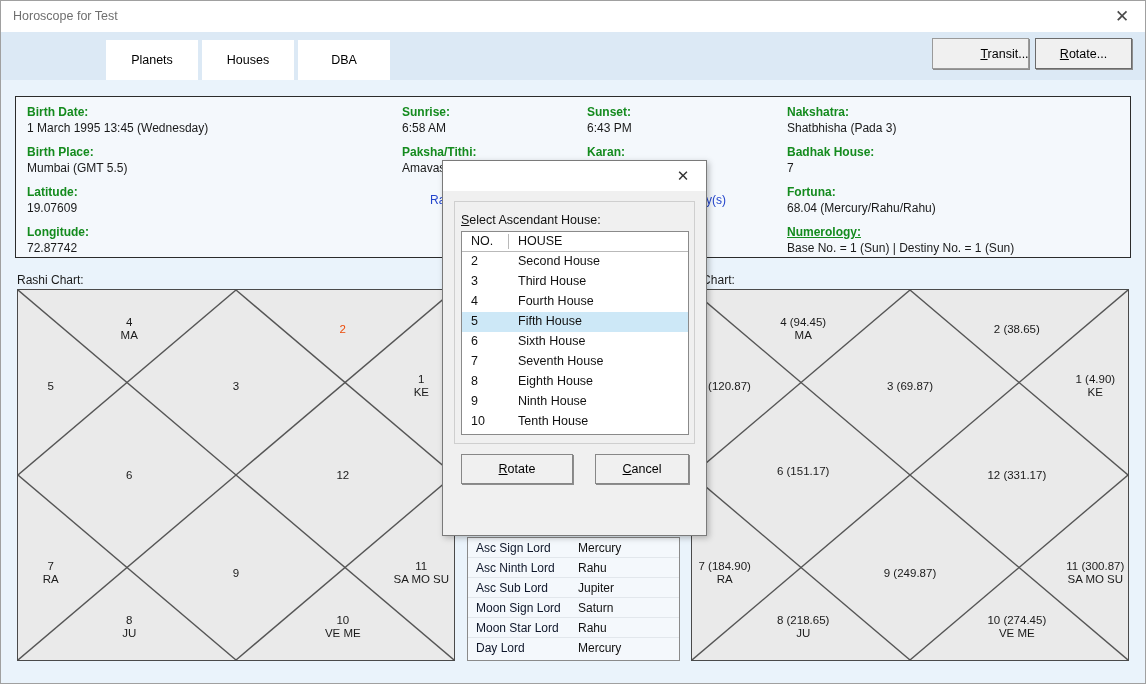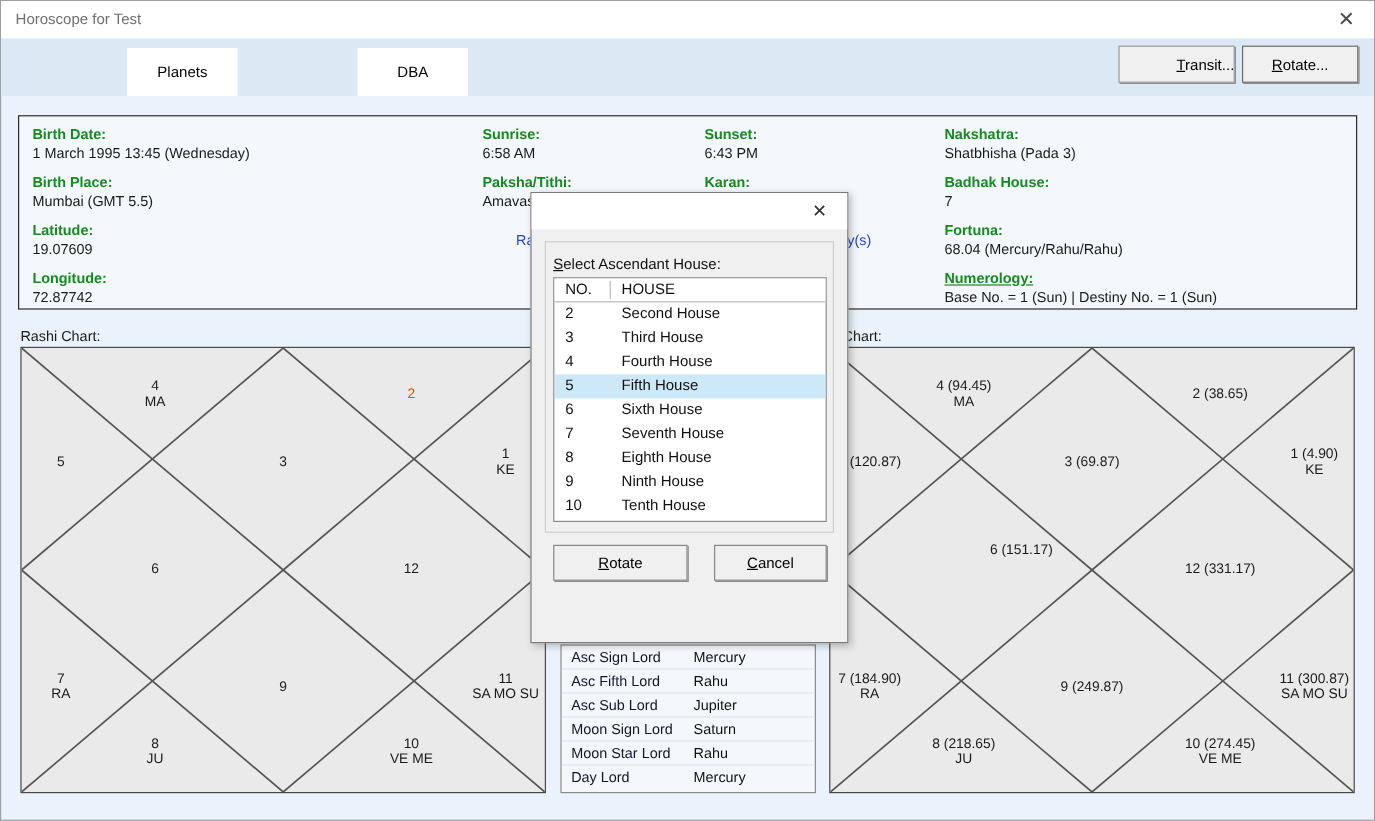--- a/index.html
+++ b/index.html
@@ -138,20 +138,23 @@
 <div id="app">
 
   <div class="titlebar">
     <div class="caption">Horoscope for Test</div>
     <div class="closebtn">✕</div>
   </div>
 
   <div class="tabstrip">
     <div class="tab" style="left:105px;width:92px;">
       <span>Planets</span>
+    </div>
+    <div class="tab" style="left:201px;width:92px;">
+      <span>Houses</span>
     </div>
     <div class="tab" style="left:297px;width:92px;">
       <span>DBA</span>
     </div>
   </div>
 
   <div class="winbtn" style="left:931px;top:37px;width:97px;height:31px;padding-left:48px;">
     <span><span class="acc">T</span><span>ransit...</span></span>
   </div>
   <div class="winbtn dark" style="left:1034px;top:37px;width:97px;height:31px;">
@@ -272,21 +275,21 @@
       <div class="cell" style="left: 32.7px; top: 96.2px;">
         <div>5  (120.87)</div>
       </div>
       <div class="cell" style="left: 218px; top: 96.2px;">
         <div>3  (69.87)</div>
       </div>
       <div class="cell" style="left: 403.3px; top: 96.2px;">
         <div>1  (4.90)</div>
         <div>KE</div>
       </div>
-      <div class="cell" style="left: 111.18px; top: 169px; margin-left: 48px;">
+      <div class="cell" style="left: 111.18px; top: 181px;">
         <div>6  (151.17)</div>
       </div>
       <div class="cell" style="left: 324.82px; top: 185px;">
         <div>12  (331.17)</div>
       </div>
       <div class="cell" style="left: 32.7px; top: 283.05px;">
         <div>7  (184.90)</div>
         <div>RA</div>
       </div>
       <div class="cell" style="left: 218px; top: 283.05px;">
@@ -305,21 +308,21 @@
         <div>VE ME</div>
       </div>
     </div>
 
   <div class="lords">
     <div class="lordrow">
       <span class="k">Asc Sign Lord</span>
       <span class="v">Mercury</span>
     </div>
     <div class="lordrow">
-      <span class="k">Asc Fifth Lord</span>
+      <span class="k">Asc Ninth Lord</span>
       <span class="v">Rahu</span>
     </div>
     <div class="lordrow">
       <span class="k">Asc Sub Lord</span>
       <span class="v">Jupiter</span>
     </div>
     <div class="lordrow">
       <span class="k">Moon Sign Lord</span>
       <span class="v">Saturn</span>
     </div>

